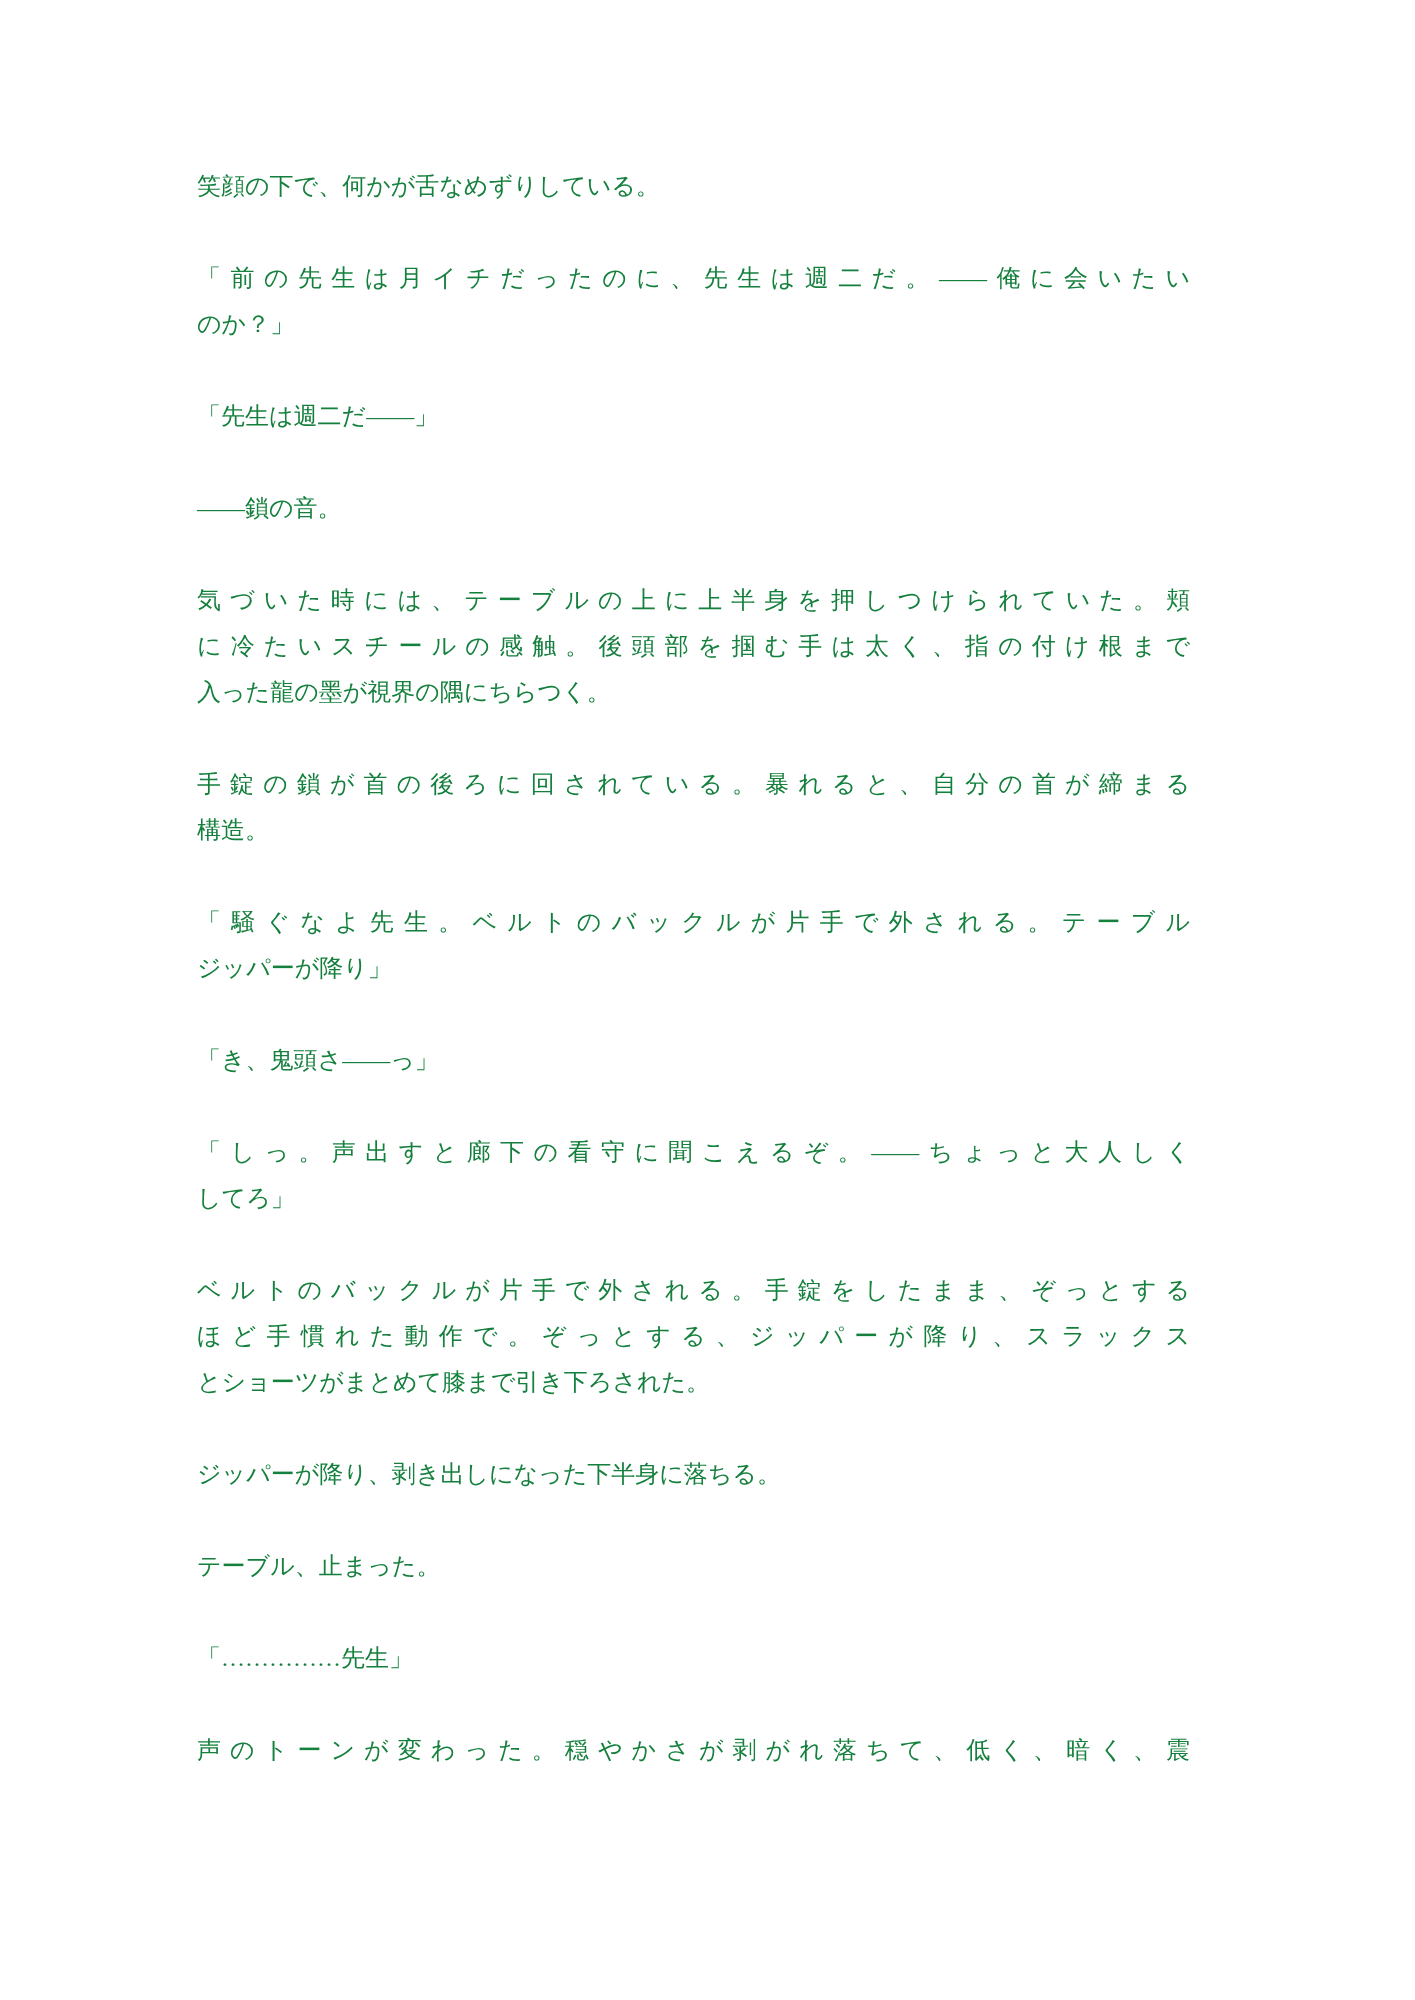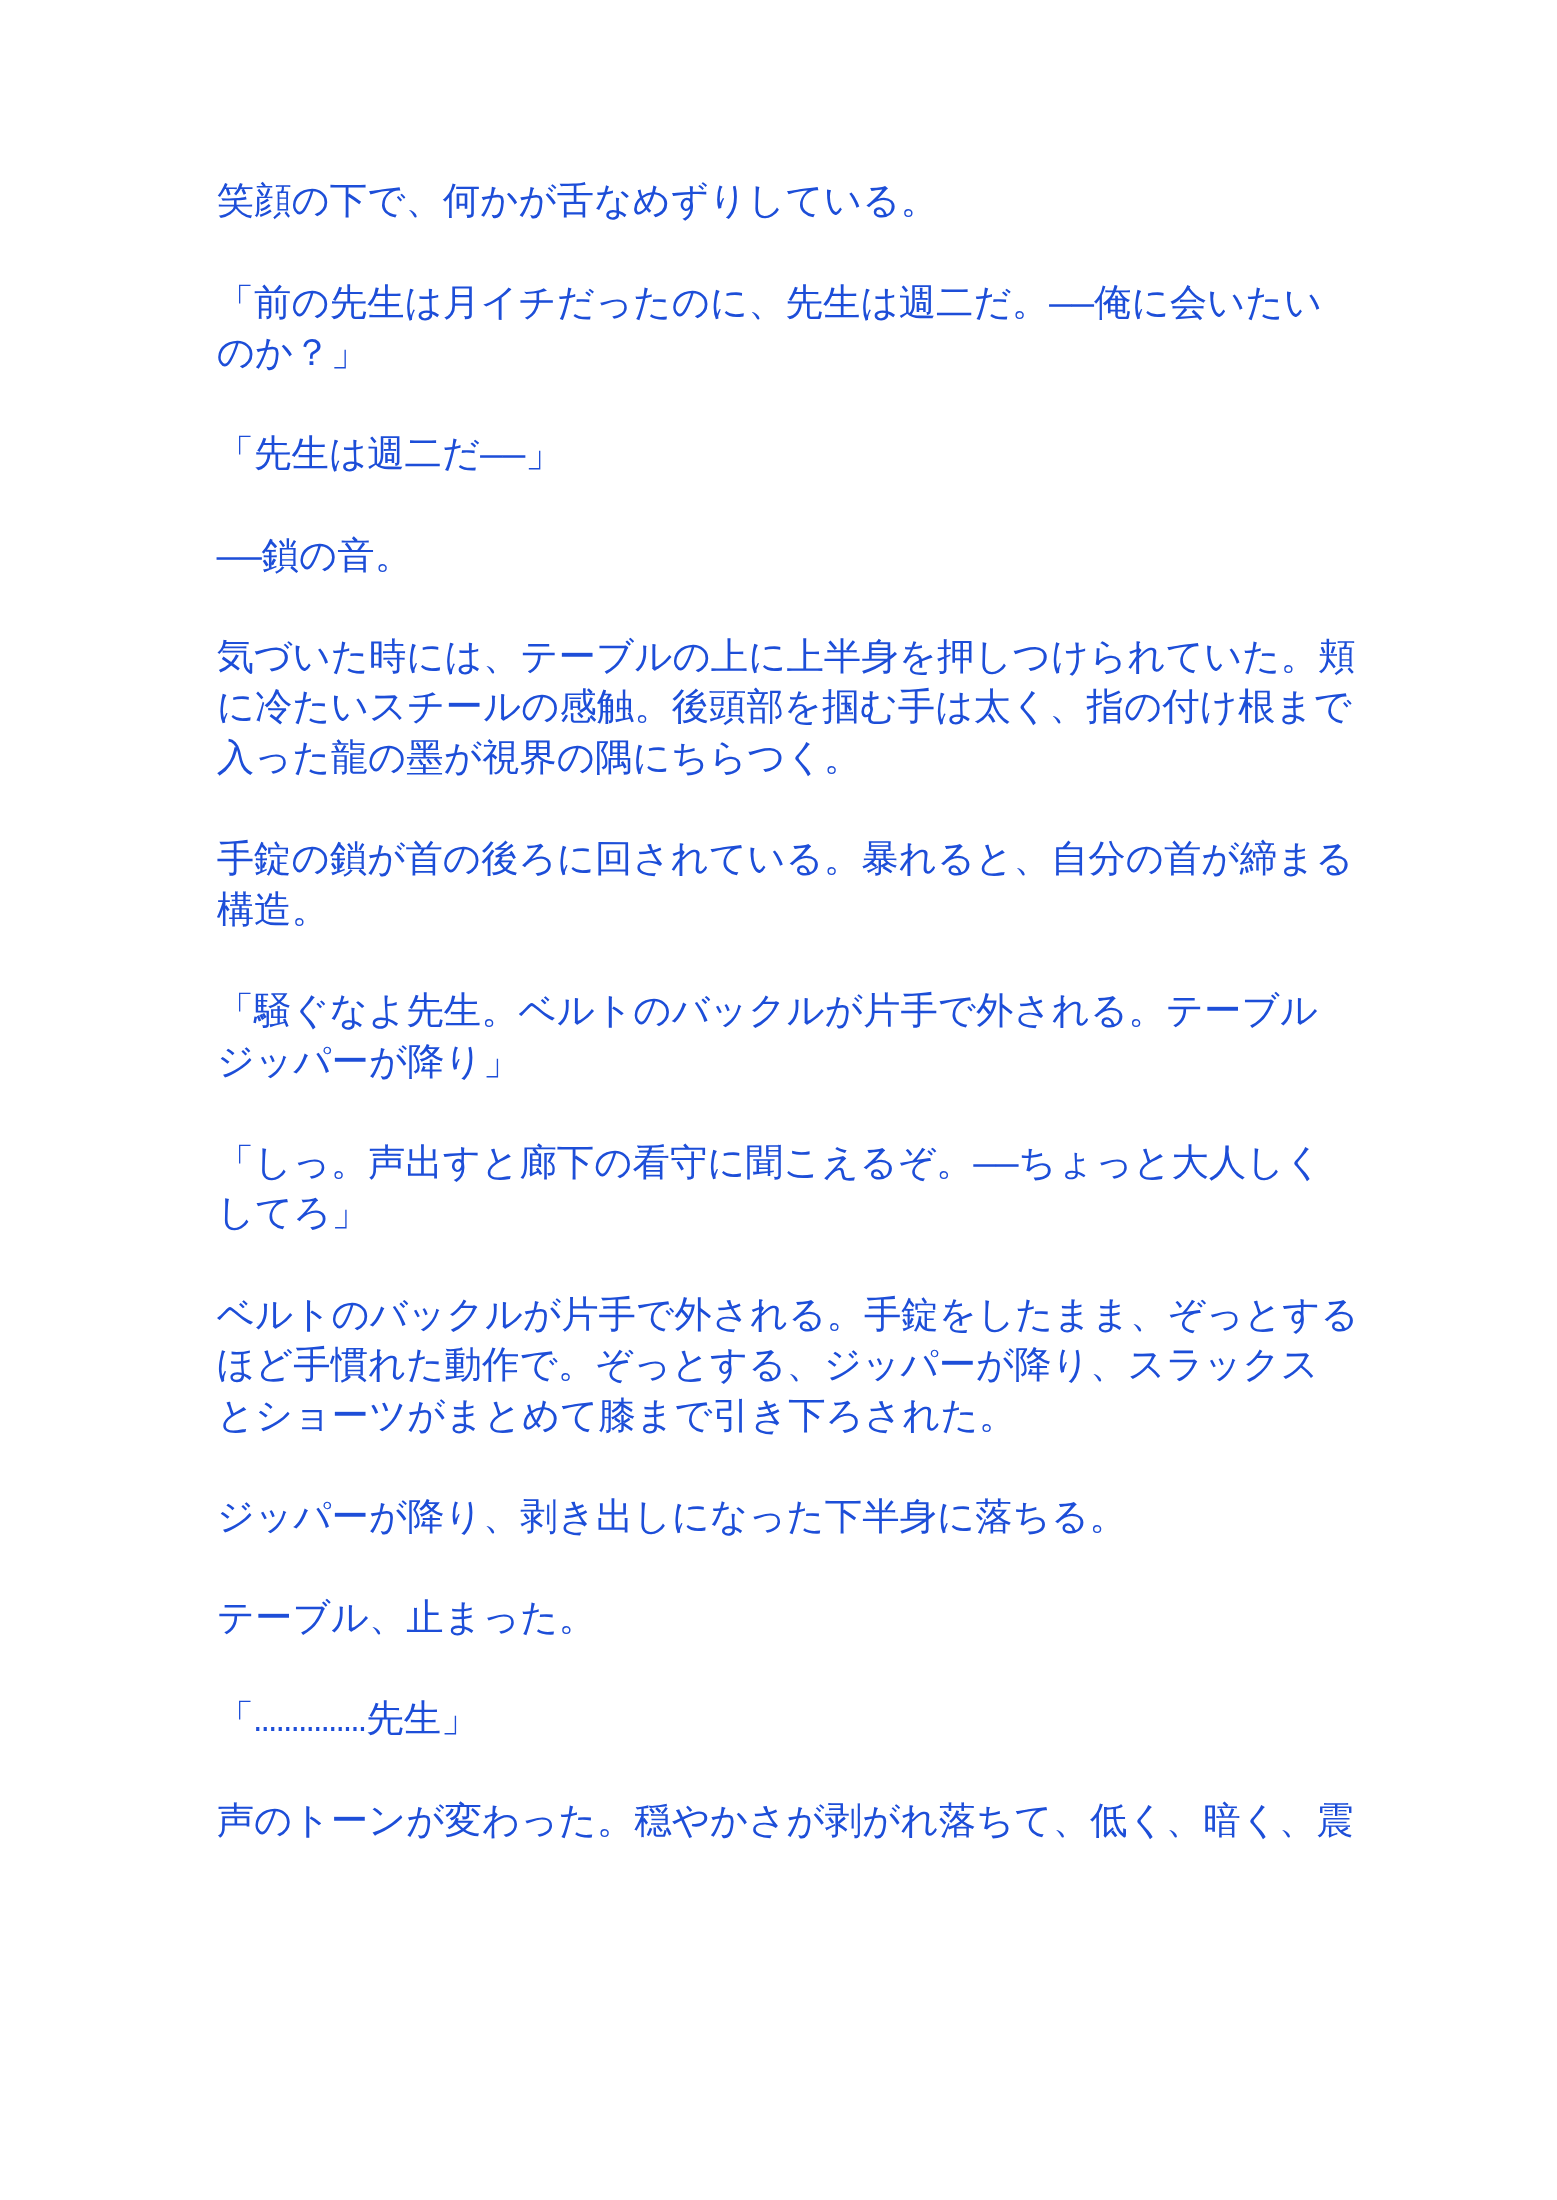--- a/index.html
+++ b/index.html
@@ -12,24 +12,24 @@
     width: 1415px;
     height: 2000px;
     background: #ffffff;
     overflow: hidden;
   }
   .text-block {
     position: absolute;
     left: 197px;
     top: 163px;
     width: 993px;
-    font-family: Liberation Mono, monospace;
-    font-size: 34px;
+    font-family: Liberation Serif, serif;
+    font-size: 24px;
     line-height: 46px;
-    color: #1d4ed8;
+    color: #15803d;
     font-kerning: none;
   }
   .para {
     margin: 0 0 46px 0;
   }
   .line {
     white-space: nowrap;
   }
   
   .line.full {
@@ -70,20 +70,23 @@
     <div class="para">
       <div class="line full">手錠の鎖が首の後ろに回されている。暴れると、自分の首が締まる</div>
       <div class="line">構造。</div>
     </div>
 
     <div class="para">
       <div class="line full">「騒ぐなよ先生。ベルトのバックルが片手で外される。テーブル</div>
       <div class="line">ジッパーが降り」</div>
     </div>
 
+    <div class="para">
+      <div class="line">「き、鬼頭さ——っ」</div>
+    </div>
 
     <div class="para">
       <div class="line full">「しっ。声出すと廊下の看守に聞こえるぞ。——ちょっと大人しく</div>
       <div class="line">してろ」</div>
     </div>
 
     <div class="para">
       <div class="line full">ベルトのバックルが片手で外される。手錠をしたまま、ぞっとする</div>
       <div class="line full">ほど手慣れた動作で。ぞっとする、ジッパーが降り、スラックス</div>
       <div class="line">とショーツがまとめて膝まで引き下ろされた。</div>

